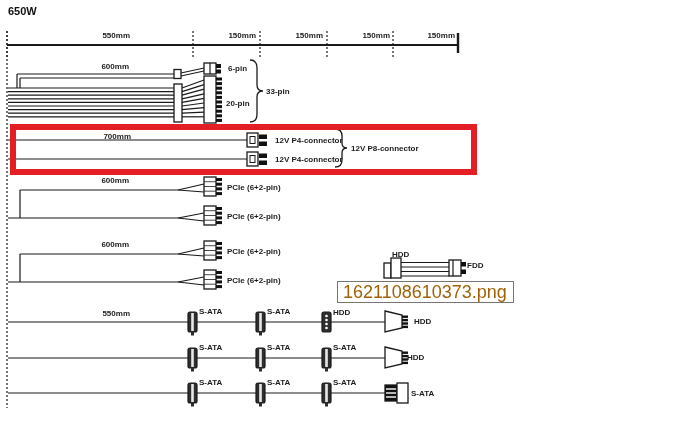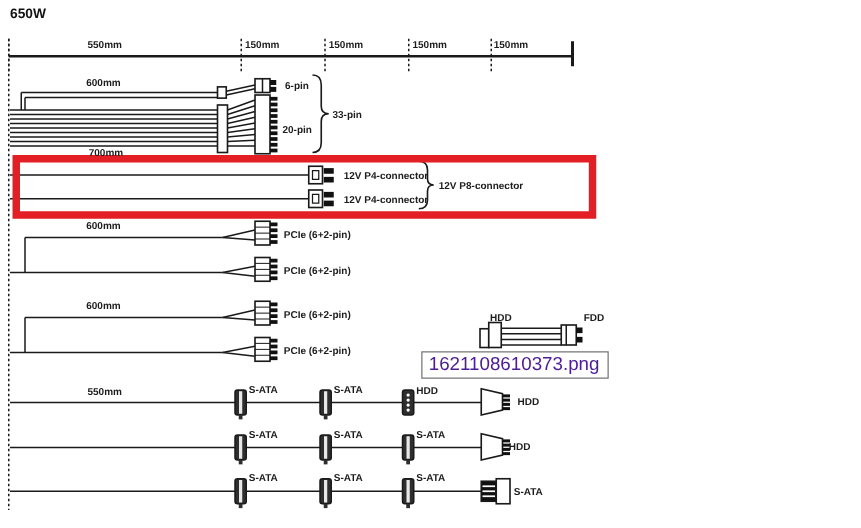--- a/index.html
+++ b/index.html
@@ -6,32 +6,32 @@
   html,body { background:#fff; }
   #stage {
     position:relative; width:689px; height:422px; background:#ffffff;
     font-family:"Liberation Sans", sans-serif; overflow:hidden;text-decoration:underline;
   }
   #art { position:absolute; left:0; top:0; width:689px; height:422px; }
   .lbl {
     position:absolute; font-size:8px; font-weight:700; color:#1c1c1c;
     white-space:nowrap; line-height:9px;
   }
-  .len { width:60px; text-align:left; }
+  .len { width:60px; text-align:right; }
   #page-title {
     position:absolute; left:8px; top:5px; font-size:11px; font-weight:700; color:#111;
   }
   #highlight-box {
     position:absolute; left:10px; top:124px; width:467px; height:51px;
     border:6px solid #e31e24; background:transparent;
   }
   #file-tooltip {
     position:absolute; left:337px; top:281px; height:22px;
-    background:#ffffff; border:1px solid #767676; color:#4c1d95;
-    font-size:15px; line-height:20px; padding:0 6px 0 5px;
+    background:#ffffff; border:1px solid #767676; color:#a16207;
+    font-size:18px; line-height:20px; padding:0 6px 0 5px;
   }
 </style>
 </head>
 <body>
 
 <div id="stage">
 
   <svg id="art" viewBox="0 0 689 422" stroke="#1a1a1a" fill="none" stroke-width="1.2">
 
     <g>
@@ -279,35 +279,35 @@
   <span class="lbl len" style="left:196px;top:31px">150mm</span>
   <span class="lbl len" style="left:263px;top:31px">150mm</span>
   <span class="lbl len" style="left:330px;top:31px">150mm</span>
   <span class="lbl len" style="left:395px;top:31px">150mm</span>
 
   <span class="lbl len" style="left:69px;top:62px">600mm</span>
   <span class="lbl" style="left:228px;top:64px">6-pin</span>
   <span class="lbl" style="left:226px;top:99px">20-pin</span>
   <span class="lbl" style="left:266px;top:87px">33-pin</span>
 
-  <span class="lbl len" style="left:71px;top:118px">700mm</span>
+  <span class="lbl len" style="left:71px;top:132px">700mm</span>
   <span class="lbl" style="left:275px;top:136px">12V P4-connector</span>
   <span class="lbl" style="left:275px;top:155px">12V P4-connector</span>
   <span class="lbl" style="left:351px;top:144px">12V P8-connector</span>
 
   <span class="lbl len" style="left:69px;top:176px">600mm</span>
   <span class="lbl" style="left:227px;top:183px">PCIe (6+2-pin)</span>
   <span class="lbl" style="left:227px;top:212px">PCIe (6+2-pin)</span>
 
   <span class="lbl len" style="left:69px;top:240px">600mm</span>
   <span class="lbl" style="left:227px;top:247px">PCIe (6+2-pin)</span>
   <span class="lbl" style="left:227px;top:276px">PCIe (6+2-pin)</span>
 
   <span class="lbl" style="left:392px;top:250px">HDD</span>
-  <span class="lbl" style="left:467px;top:250px">FDD</span>
+  <span class="lbl" style="left:467px;top:261px">FDD</span>
 
   <span class="lbl len" style="left:70px;top:309px">550mm</span>
   <span class="lbl" style="left:199px;top:307px">S-ATA</span>
   <span class="lbl" style="left:267px;top:307px">S-ATA</span>
   <span class="lbl" style="left:333px;top:308px">HDD</span>
   <span class="lbl" style="left:414px;top:317px">HDD</span>
 
   <span class="lbl" style="left:199px;top:343px">S-ATA</span>
   <span class="lbl" style="left:267px;top:343px">S-ATA</span>
   <span class="lbl" style="left:333px;top:343px">S-ATA</span>

